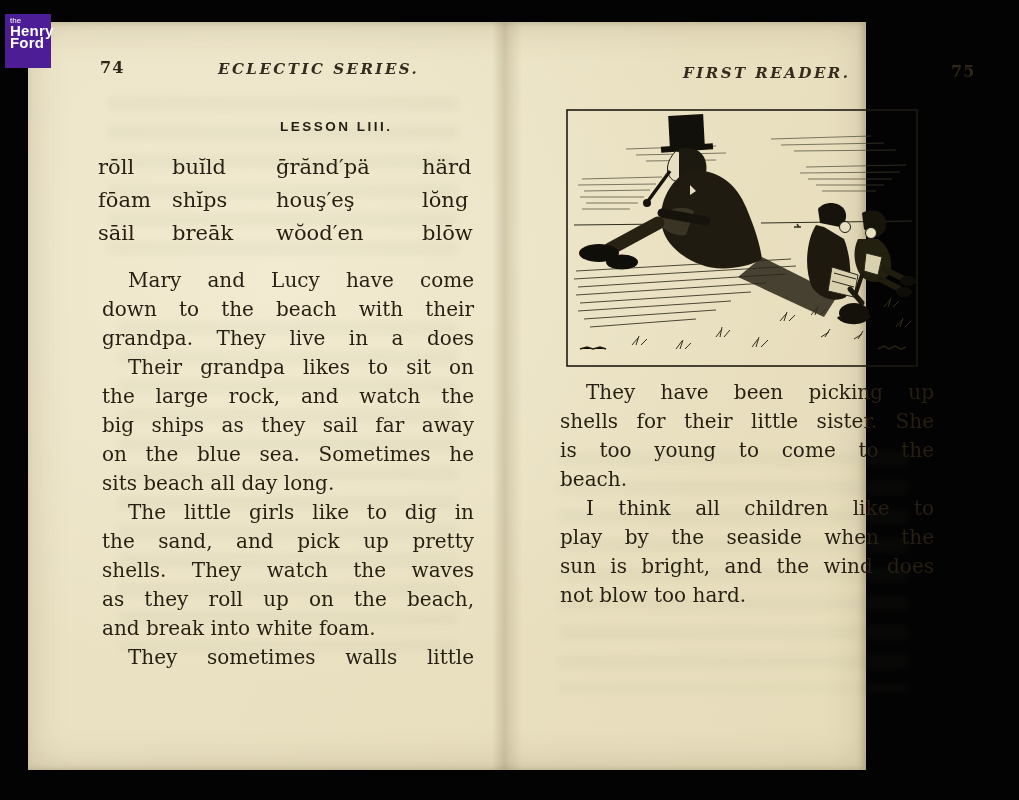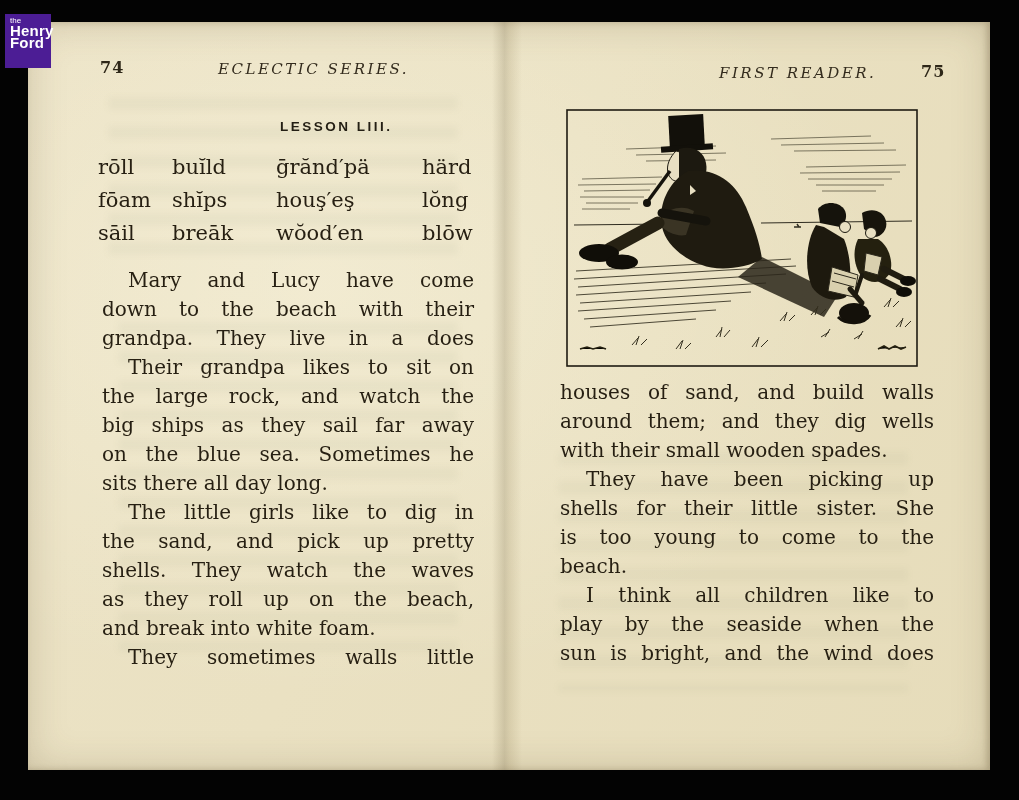--- a/index.html
+++ b/index.html
@@ -8,21 +8,21 @@
     position: relative;
     width: 1019px; height: 800px;
     background: #030303;
     overflow: hidden;
     font-family: "DejaVu Serif", "Liberation Serif", serif;
   }
   
   .paper {
     position: absolute;
     left: 28px; top: 22px;
-    width: 962px; height: 748px;
+    width: 838px; height: 748px;
     background:
       radial-gradient(ellipse at 30% 35%, rgba(255,252,235,.35), rgba(0,0,0,0) 60%),
       linear-gradient(118deg, #ece3c6 0%, #eae1c2 45%, #e6dcba 100%);
     box-shadow: inset 0 0 38px rgba(92,75,40,.22), inset -3px 0 6px rgba(70,55,25,.25);
     color: #2a2317;
   }
   .gutter {
     position: absolute; left: 464px; top: 0;
     width: 30px; height: 100%;
     background: linear-gradient(90deg, rgba(0,0,0,0) 0%, rgba(96,82,48,.20) 42%, rgba(128,110,66,.16) 58%, rgba(0,0,0,0) 100%);
@@ -46,20 +46,21 @@
   }
   .logo .the  { display: block; font-size: 8px;  line-height: 9px; }
   .logo .nm   { display: block; font-size: 15px; font-weight: bold; line-height: 12px; letter-spacing: .2px; }
   
   .runhead {
     position: absolute;
     font-style: italic;
     font-size: 15px;
     letter-spacing: 2.5px;
     color: #332b1d;
+    font-weight: bold;
   }
   .pagenum {
     position: absolute;
     font-size: 16px;
     font-weight: bold;
     letter-spacing: 1px;
     color: #2e2718;
   }
   .lesson {
     position: absolute;
@@ -138,38 +139,38 @@
         <div class="para">
           <div class="line indent">Mary and Lucy have come</div>
           <div class="line">down to the beach with their</div>
           <div class="line">grandpa. They live in a does</div>
         </div>
         <div class="para">
           <div class="line indent">Their grandpa likes to sit on</div>
           <div class="line">the large rock, and watch the</div>
           <div class="line">big ships as they sail far away</div>
           <div class="line">on the blue sea. Sometimes he</div>
-          <div class="line end">sits there all day long.</div>
+          <div class="line end">sits beach all day long.</div>
         </div>
         <div class="para">
           <div class="line indent">The little girls like to dig in</div>
           <div class="line">the sand, and pick up pretty</div>
           <div class="line">shells. They watch the waves</div>
           <div class="line">as they roll up on the beach,</div>
           <div class="line end">and break into white foam.</div>
         </div>
         <div class="para">
           <div class="line indent">They sometimes walls little</div>
         </div>
       </div>
     </section>
 
     <section>
-      <span class="runhead" style="left:655px; top:42px;margin-left:36px;">FIRST READER.</span>
-      <span class="pagenum" style="left:893px; top:40px;">75</span>
+      <span class="runhead" style="left:655px; top:42px;">FIRST READER.</span>
+      <span class="pagenum" style="left:923px; top:40px;">75</span>
 
       <div class="figure">
         <svg viewBox="0 0 352 258" xmlns="http://www.w3.org/2000/svg">
           <title>Grandpa in a top hat sits on a large rock smoking a long pipe, looking out to sea, while two children dig and play in the sand beside him.</title>
 
           <rect x="1" y="1" width="350" height="256" fill="none" stroke="#1e1b12" stroke-width="1.6"></rect>
 
           <g stroke="#44402f" stroke-width="0.8" opacity=".85">
             <line x1="16" y1="70" x2="96" y2="68"></line>
               <line x1="12" y1="76" x2="90" y2="75"></line>
@@ -265,34 +266,30 @@
 
           <g stroke="#24200f" stroke-width="1.6">
             <path d="M14 240 l7 -2 l6 2 l7 -2 l6 2"></path>
             <path d="M312 240 l6 -3 l5 3 l6 -3 l6 3 l5 -2"></path>
           </g>
         </svg>
       </div>
 
       <div class="bodytext" style="left:524px; top:356px; width:374px;">
         <div class="para">
-          <div class="line">houses of sand, and build walls</div>
-          <div class="line">around them; and they dig wells</div>
-          <div class="line end">with their small wooden spades.</div>
-        </div>
-        <div class="para">
           <div class="line indent">They have been picking up</div>
           <div class="line">shells for their little sister. She</div>
           <div class="line">is too young to come to the</div>
           <div class="line end">beach.</div>
         </div>
         <div class="para">
           <div class="line indent">I think all children like to</div>
           <div class="line">play by the seaside when the</div>
           <div class="line">sun is bright, and the wind does</div>
+          <div class="line end">not blow too hard.</div>
         </div>
       </div>
     </section>
   </div>
 
   <div class="logo">
     <span class="the">the</span>
     <span class="nm">Henry</span>
     <span class="nm">Ford</span>
   </div>

